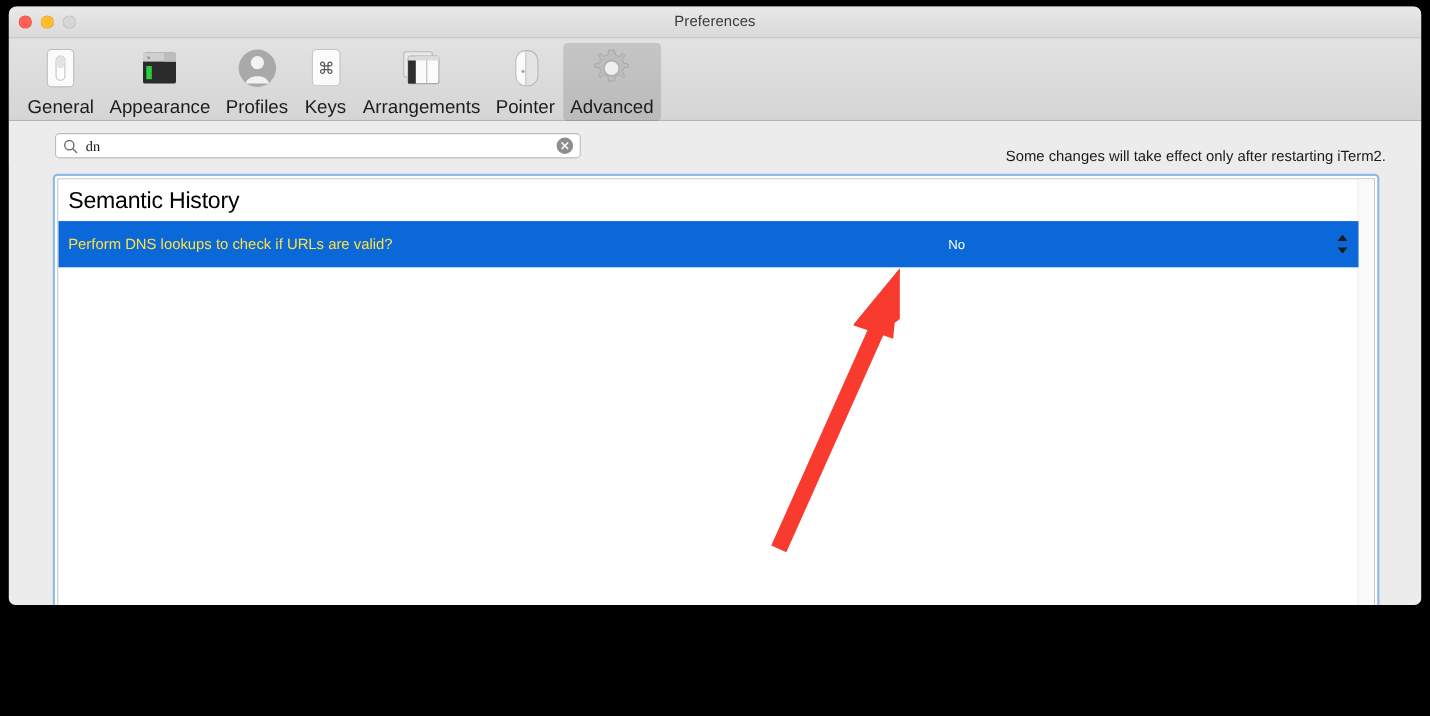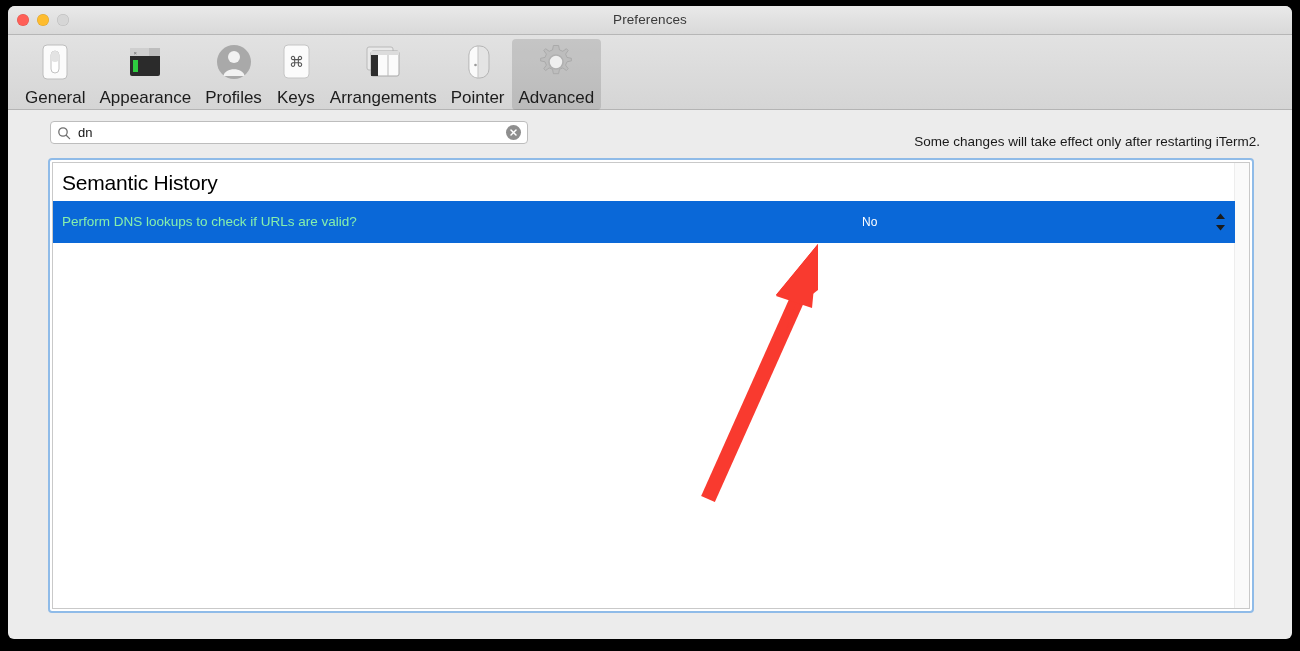--- a/index.html
+++ b/index.html
@@ -19,21 +19,21 @@
     height: 651px;
     background: #000000;
   }
 
   
   #window {
     position: absolute;
     left: 8px;
     top: 6px;
     width: 1284px;
-    height: 633px;
+    height: 544px;
     background: #ececec;
     border-radius: 7px 7px 6px 6px;
     box-shadow: 0 0 0 0.5px rgba(0,0,0,0.35);
     overflow: hidden;
   }
 
   
   #titlebar {
     position: relative;
     height: 28px;
@@ -119,20 +119,21 @@
     top: 11px;
     width: 478px;
     height: 23px;
     background: #ffffff;
     border: 1px solid #bdbdbd;
     border-radius: 4px;
     box-sizing: border-box;
     display: flex;
     align-items: center;
     padding: 0 4px 0 6px;
+    font-family: Liberation Serif, serif;
   }
   #search-icon { flex: 0 0 auto; display:flex; align-items:center; }
   #search-input-text {
     flex: 1 1 auto;
     font-size: 13px;
     color: #141414;
     margin-left: 7px;
     line-height: 21px;
     outline: none;
   }
@@ -196,21 +197,21 @@
     box-sizing: border-box;
     padding: 0 0 0 9px;
     width: calc(100% - 14px);
   }
   .pref-row .texts {
     flex: 0 0 auto;
     width: 700px;
   }
   .pref-title {
     font-size: 13.5px;
-    color: #86efac;
+    color: #fde047;
     line-height: 16px;
   }
   .pref-sub {
     font-size: 12.5px;
     color: #ffffff;
     line-height: 15px;
   }
   .pref-value {
     flex: 0 0 auto;
     font-size: 12px;

